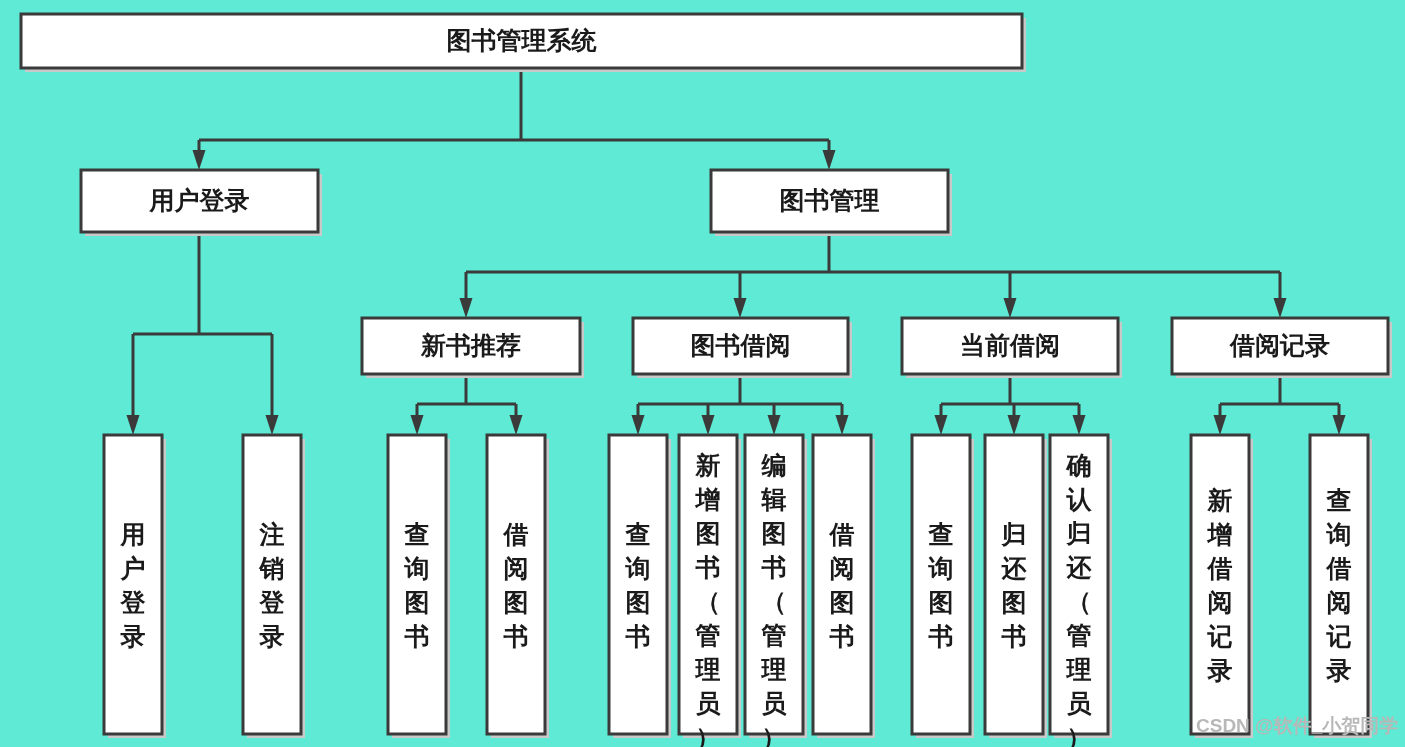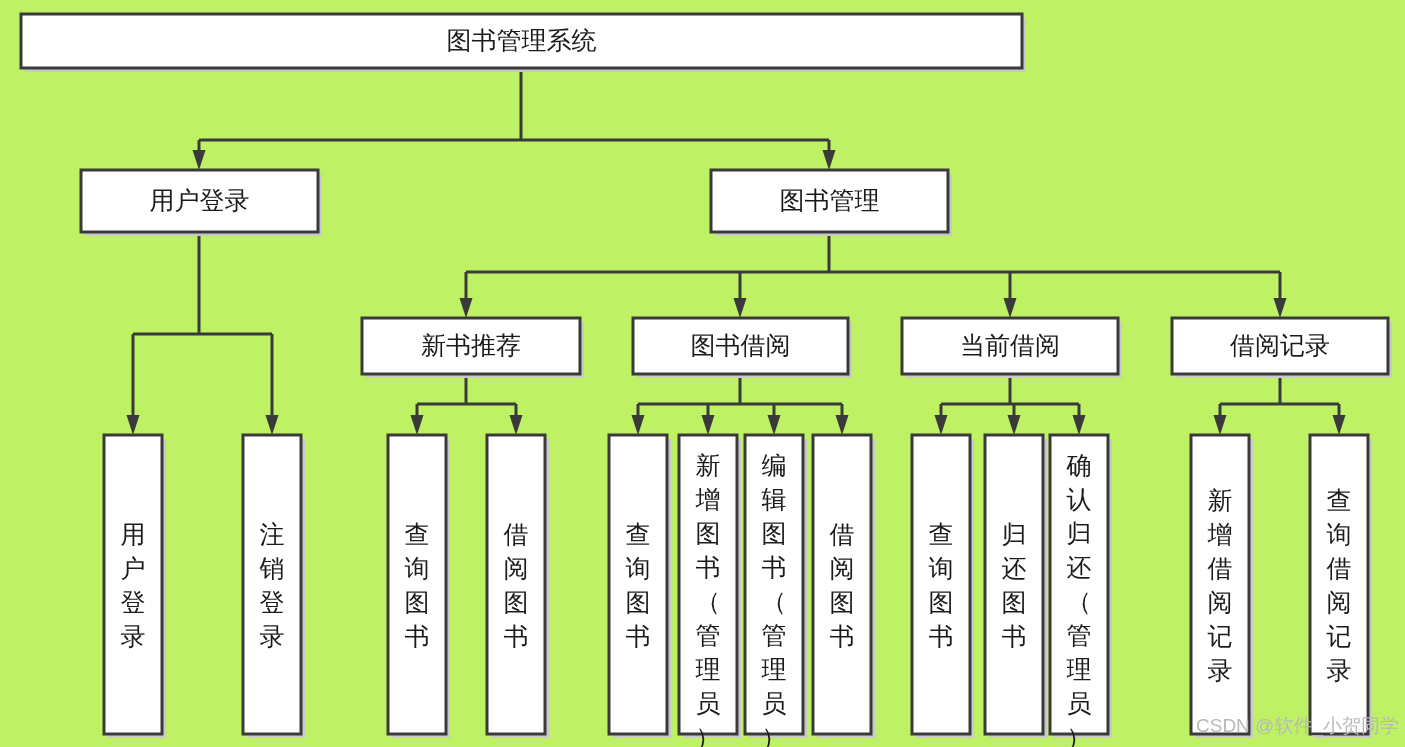--- a/index.html
+++ b/index.html
@@ -8,22 +8,23 @@
     padding: 0;
     background: #ffffff;
   }
   body {
     font-family: "Liberation Sans", "DejaVu Sans", sans-serif;
   }
   #diagram-root {
     position: relative;
     width: 1405px;
     height: 747px;
-    background: #bef264;
+    background: #5eead4;
     overflow: hidden;
+    font-weight: bold;
   }
   svg.diagram-canvas {
     position: absolute;
     left: 0;
     top: 0;
     width: 1405px;
     height: 747px;
     display: block;
   }
   .node-box {

